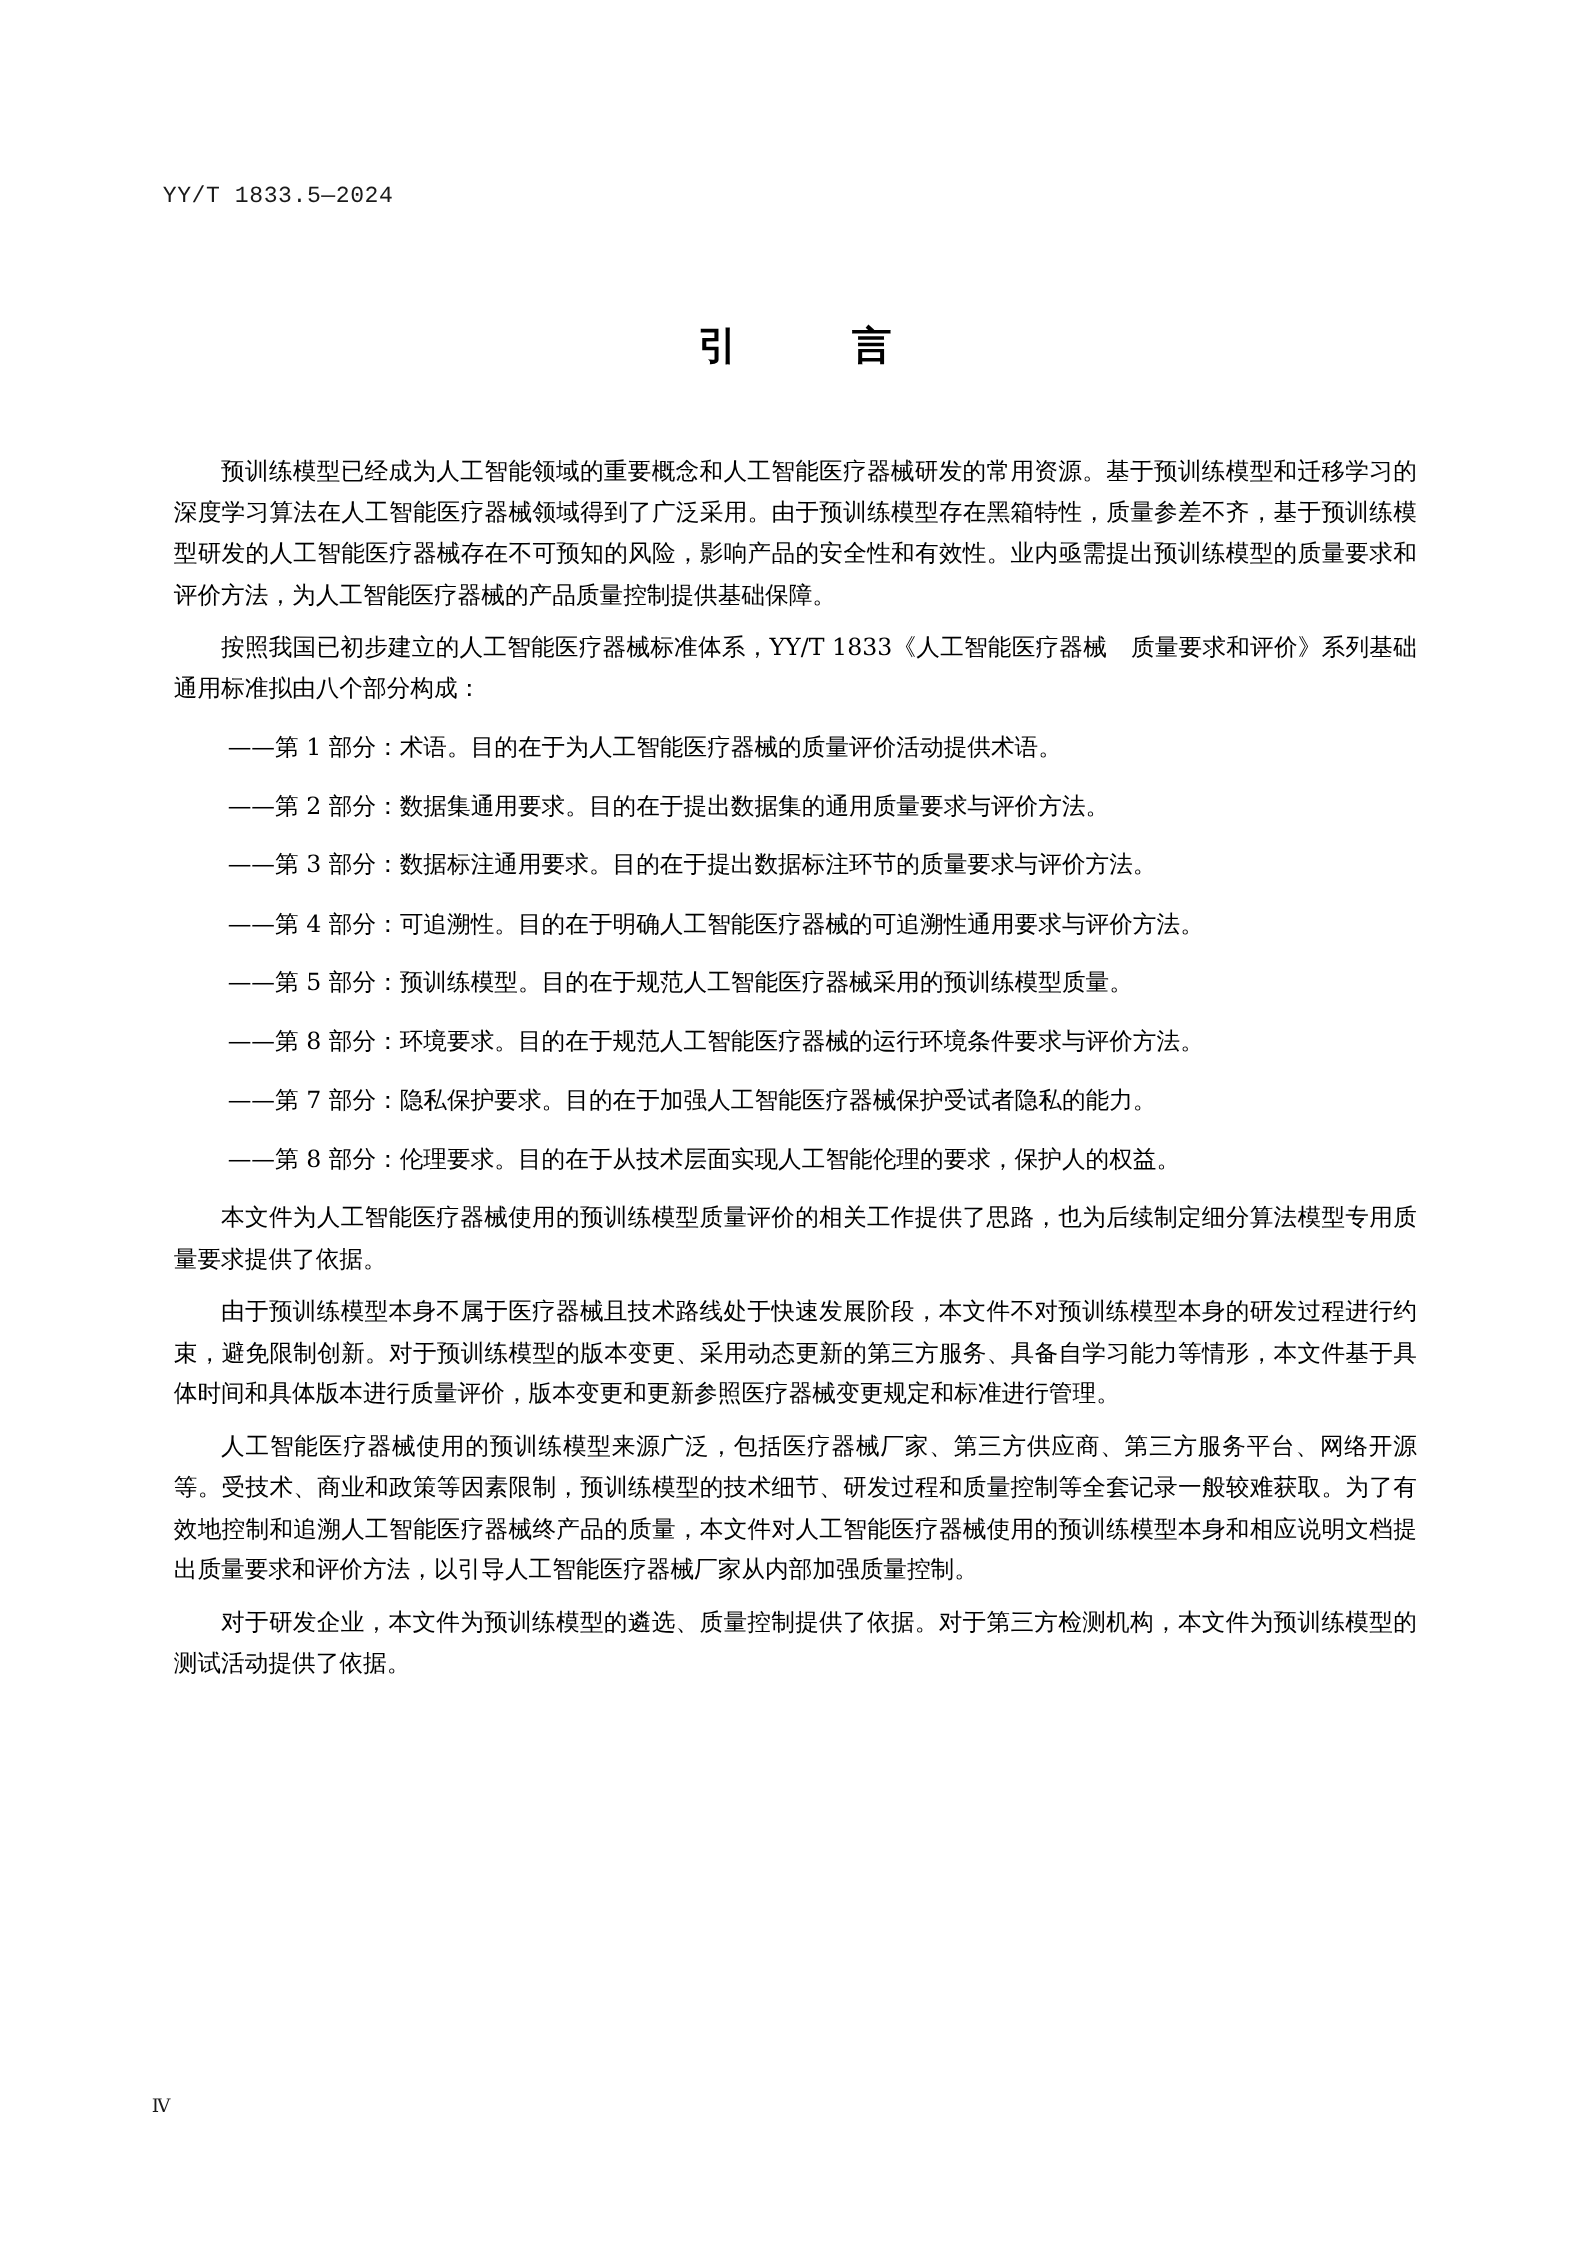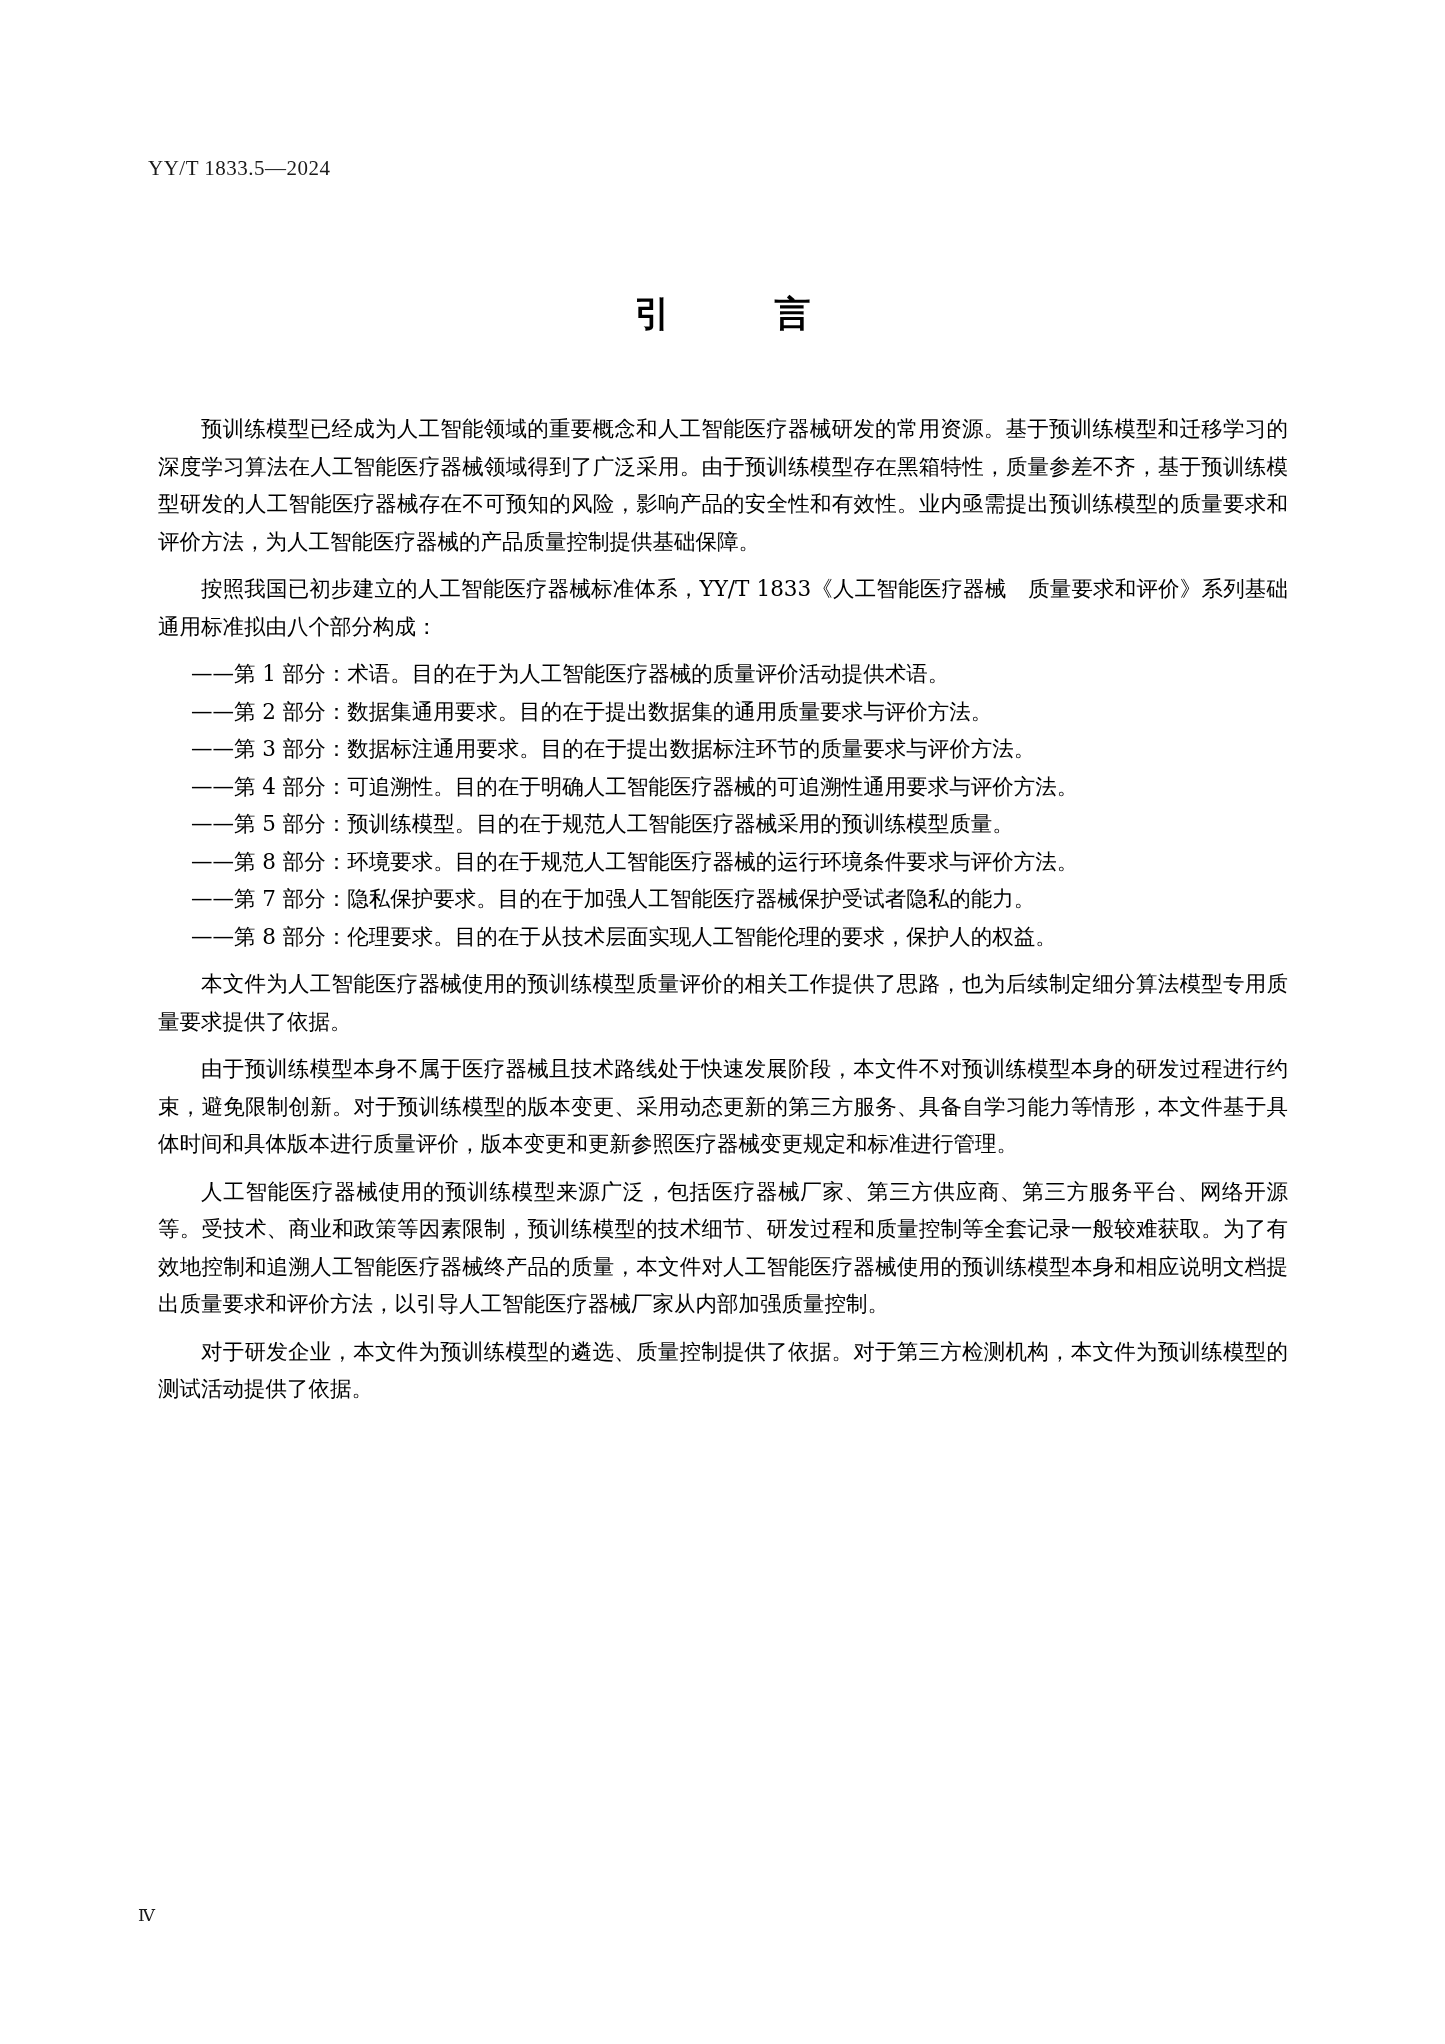--- a/index.html
+++ b/index.html
@@ -16,23 +16,23 @@
   }
   .page {
     position: absolute;
     top: 0; left: 0;
     width: 1445px;
     height: 2044px;
     box-sizing: border-box;
   }
   .header-std {
     position: absolute;
-    top: 156px;
+    top: 168px;
     left: 148px;
-    font-family: Liberation Serif, serif;
+    font-family: Liberation Mono, monospace;
     font-size: 21px;
     letter-spacing: 0.5px;
     color: #1a1a1a;
   }
   .doc-title {
     position: absolute;
     top: 290px;
     left: 0;
     width: 1445px;
     text-align: center;
@@ -51,21 +51,21 @@
   p.para {
     margin: 10px;
     font-size: 21.5px;
     line-height: 37.5px;
     text-align: justify;
     text-justify: inter-ideograph;
     text-indent: 2em;
     color: #000000;
   }
   p.listitem {
-    margin: 0;
+    margin: 16px;
     font-size: 21.5px;
     line-height: 37.5px;
     text-align: justify;
     text-indent: 2em;
     color: #000000;
   }
   .page-number {
     position: absolute;
     top: 1905px;
     left: 138px;

